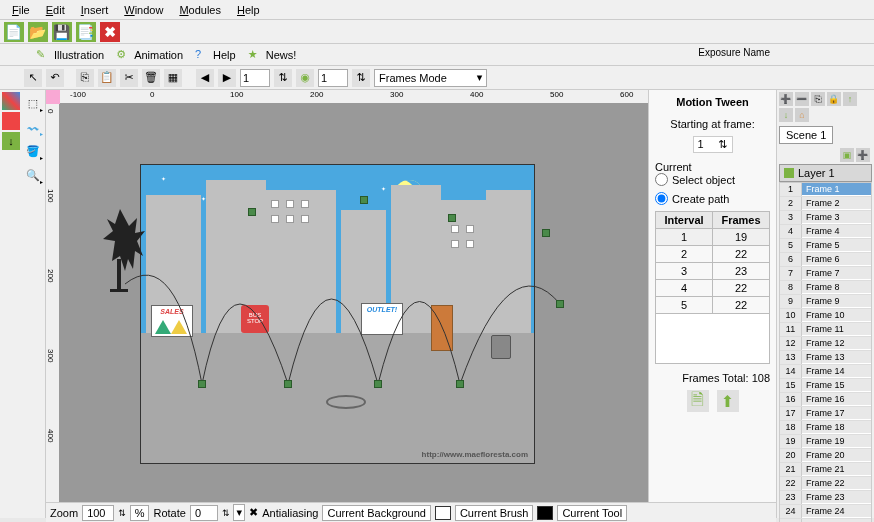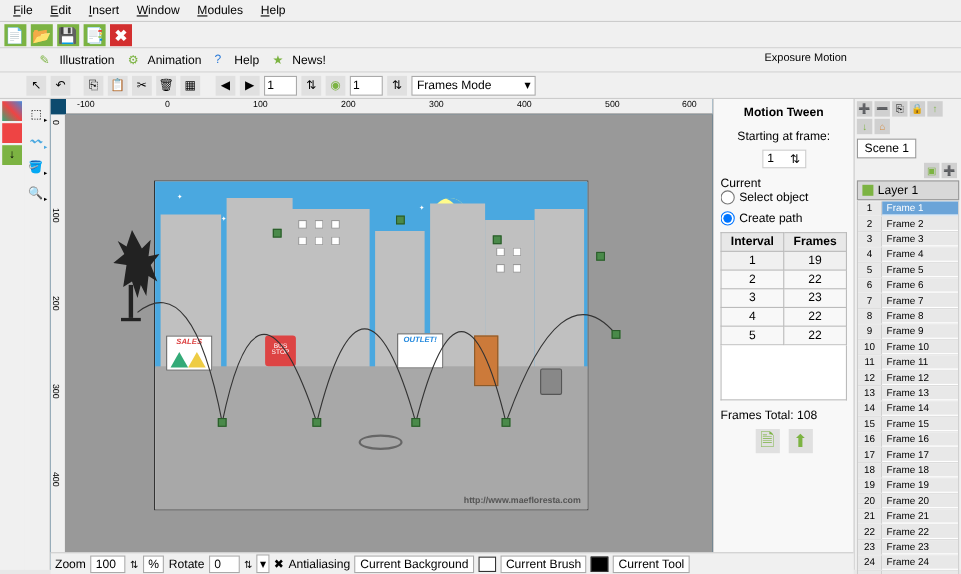--- a/index.html
+++ b/index.html
@@ -16,21 +16,21 @@
 .tab .ico { width: 14px; height: 14px; display: inline-block; }
 .toolbar2 { background: #f0f0f0; height: 24px; display: flex; align-items: center; padding: 1px 24px; gap: 4px; border-bottom: 1px solid #ccc; }
 .tb2-btn { width: 18px; height: 18px; background: #e0e0e0; cursor: pointer; display: flex; align-items: center; justify-content: center; font-size: 11px; }
 .spin { width: 30px; height: 18px; border: 1px solid #aaa; background: white; padding: 0 2px; }
 .combo { height: 18px; border: 1px solid #aaa; background: white; padding: 0 4px; display: flex; align-items: center; gap: 30px; }
 .main { display: flex; height: 428px; }
 .leftbar { width: 22px; background: #f0f0f0; display: flex; flex-direction: column; padding: 2px; gap: 2px; }
 .leftbar2 { width: 24px; background: #f0f0f0; display: flex; flex-direction: column; padding: 4px 2px; gap: 6px; border-right: 1px solid #ccc; }
 .lb-tool { width: 18px; height: 18px; cursor: pointer; display: flex; align-items: center; justify-content: center; position: relative; }
 .drop-arrow { position: absolute; bottom: -1px; right: -1px; font-size: 6px; }
-.canvas-area { flex: 1; background: #0c4a6e; position: relative; overflow: hidden; }
+.canvas-area { flex: 1; background: #f9a8d4; position: relative; overflow: hidden; }
 .ruler-h { position: absolute; top: 0; left: 14px; right: 0; height: 14px; background: #f0f0f0; border-bottom: 1px solid #999; font-size: 8px; }
 .ruler-v { position: absolute; top: 14px; left: 0; bottom: 0; width: 14px; background: #f0f0f0; border-right: 1px solid #999; }
 .ruler-h span { position: absolute; font-size: 8px; }
 .ruler-v span { position: absolute; font-size: 8px; writing-mode: vertical-lr; }
 .canvas { position: absolute; top: 14px; left: 14px; right: 0; bottom: 0; background: #999; }
 .artboard { position: absolute; left: 80px; top: 60px; width: 395px; height: 300px; background: white; border: 1px solid #333; }
 .sky { position: absolute; top: 0; left: 0; right: 0; height: 170px; background: #4aa8e0; }
 .moon { position: absolute; top: 15px; right: 110px; width: 30px; height: 30px; border-radius: 50%; background: #fffb8a; box-shadow: inset -8px 0 0 #4aa8e0; }
 .bldg { position: absolute; background: #c0c0c0; }
 .ground { position: absolute; bottom: 0; left: 0; right: 0; height: 130px; background: #a8a8a8; }
@@ -101,21 +101,21 @@
   <div class="tab">
       <span class="ico" style="color:#2a7ad8">?</span>
       <span>Help</span>
     </div>
   <div class="tab">
       <span class="ico" style="color:#7cb342">★</span>
       <span>News!</span>
     </div>
 </div>
 
-<div class="exp-title">Exposure Motion</div>
+<div class="exp-title">Exposure Name</div>
 
 <div class="toolbar2">
   <div class="tb2-btn">↖</div>
   <div class="tb2-btn">↶</div>
   <div style="width:4px"></div>
   <div class="tb2-btn">⎘</div>
   <div class="tb2-btn">📋</div>
   <div class="tb2-btn">✂</div>
   <div class="tb2-btn">🗑</div>
   <div class="tb2-btn">▦</div>
@@ -271,21 +271,21 @@
             <td>4</td>
             <td>22</td>
           </tr>
           <tr>
             <td>5</td>
             <td>22</td>
           </tr>
         </tbody>
     </table>
     <div class="emptyrows"></div>
-    <div style="text-align:left;margin-top:8px">Frames Total: 108</div>
+    <div style="text-align:right;margin-top:8px">Frames Total: 108</div>
     <div style="display:flex;justify-content:center;gap:8px;margin-top:6px">
       <div class="tb2-btn" style="width:22px;height:22px;color:#7cb342;font-size:16px">🗎</div>
       <div class="tb2-btn" style="width:22px;height:22px;color:#7cb342;font-size:16px">⬆</div>
     </div>
   </div>
 
   <div class="right-panel">
     <div class="rp-tools">
       <div class="rp-btn" style="color:#7cb342">➕</div>
       <div class="rp-btn" style="color:#d44">➖</div>

